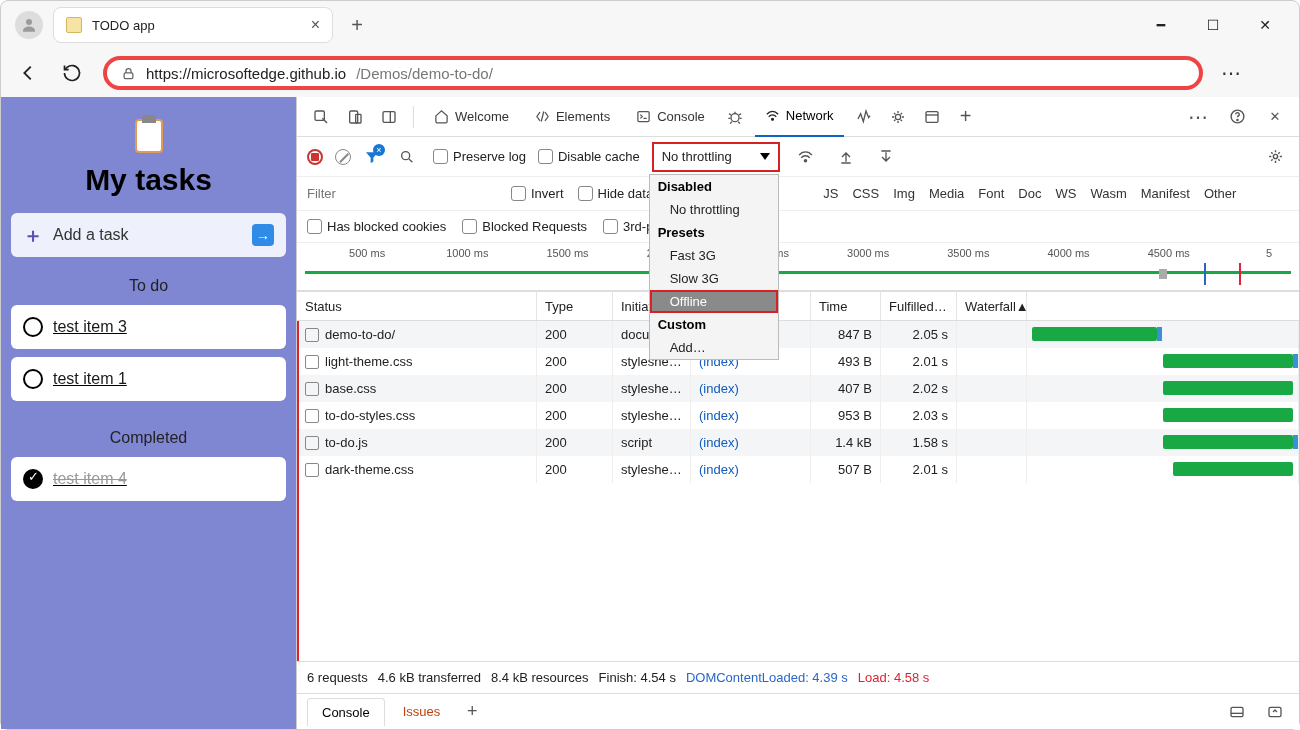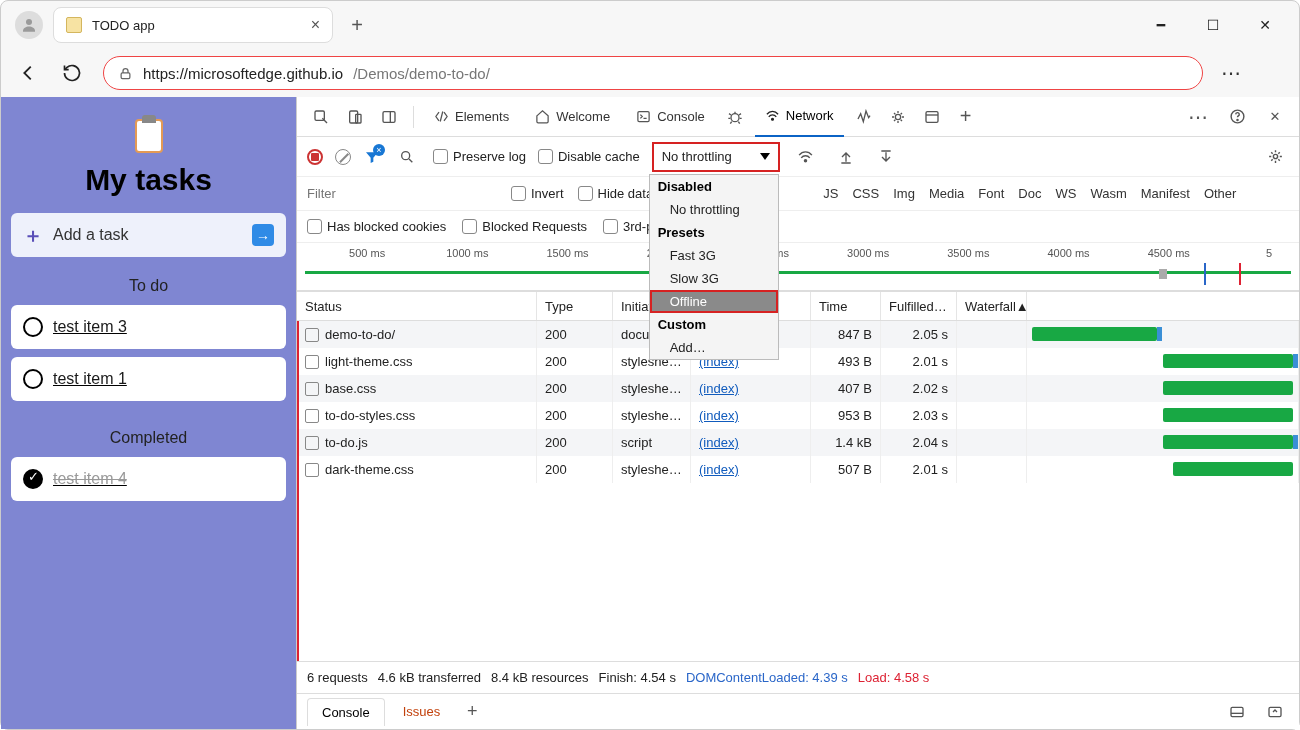--- a/index.html
+++ b/index.html
@@ -14,21 +14,21 @@
 .tab .file-icon { width:16px; height:16px; background:#f7e3a3; border:1px solid #d4b65e; border-radius:2px; }
 .tab .title { flex:1; font-size:13px; color:#222; }
 .tab .close { font-size:16px; color:#555; cursor:pointer; }
 .newtab { width:32px; height:32px; display:flex; align-items:center; justify-content:center; margin-left:8px; font-size:20px; color:#555; cursor:pointer; }
 .winbtns { margin-left:auto; display:flex; gap:24px; padding-right:12px; }
 .winbtn { width:28px; height:28px; display:flex; align-items:center; justify-content:center; font-size:14px; color:#222; cursor:pointer; }
 
 
 .addrrow { height: 48px; display:flex; align-items:center; padding: 0 14px; gap: 18px; }
 .navbtn { width:26px; height:26px; display:flex; align-items:center; justify-content:center; color:#333; cursor:pointer; }
-.addrbar { flex:1; height:34px; background:#fff; border:1px solid #ef4444; border-radius:17px; display:flex; align-items:center; padding:0 14px; gap:10px; color:#444; font-size:15px; max-width: 1100px; }
+.addrbar { flex:1; height:34px; background:#fff; border:4px solid #ef4444; border-radius:17px; display:flex; align-items:center; padding:0 14px; gap:10px; color:#444; font-size:15px; max-width: 1100px; }
 .addrbar .lock { color:#555; }
 .addrbar .url-secondary { color:#777; }
 .dots { font-size:20px; color:#333; cursor:pointer; letter-spacing:2px; }
 
 
 .body { flex:1; display:flex; overflow:hidden; }
 
 
 .webapp { width: 296px; background:#7f86d2; padding:10px; display:flex; flex-direction:column; gap:10px; border-right:1px solid #ccc; }
 .apptitle { display:flex; align-items:center; gap:10px; padding:12px 8px 6px;flex-direction:column; }
@@ -94,21 +94,21 @@
 .nethead, .netrow { display:grid; grid-template-columns: 240px 76px 78px 120px 70px 76px 70px 1fr; align-items:center; }
 .nethead { height:30px; border-top:1px solid #ddd; border-bottom:1px solid #ddd; font-size:13px; color:#222; }
 .nethead > div { padding:0 8px; border-right:1px solid #e5e5e5; height:100%; display:flex; align-items:center; }
 .nethead .waterfall-h { justify-content:space-between; }
 .netbody { flex:1; overflow:auto; position:relative; }
 .netrow { height:27px; font-size:13px; }
 .netrow:nth-child(odd) { background:#f4f5f7; }
 .netrow > div { padding:0 8px; white-space:nowrap; overflow:hidden; text-overflow:ellipsis; border-right:1px solid #eee; height:100%; display:flex; align-items:center; }
 .netrow .name { gap:6px; }
 .file-ico { width:14px; height:14px; border:1px solid #888; border-radius:2px; display:inline-block; flex-shrink:0; }
-.initiator-link { color:#105bbd; text-decoration:underline; cursor:pointer;text-align:center; }
+.initiator-link { color:#105bbd; cursor:pointer;text-align:center; }
 .num { justify-content:flex-end; }
 .wfcell { position:relative; }
 .wfbar { position:absolute; height:14px; background:#18a844; top:6px; border-radius:2px; }
 .wfbar .tail { position:absolute; right:-5px; top:0; width:5px; height:14px; background:#3a8fd6; }
 
 
 .netbody .col-marker { position:absolute; top:0; bottom:0; width:2px; pointer-events:none; }
 
 
 .statusbar { height:32px; border-top:1px solid #ddd; display:flex; align-items:center; padding:0 10px; gap:10px; font-size:13px; }
@@ -222,29 +222,29 @@
           </div>
         <div class="dt-iconbtn">
             <svg width="16" height="16" viewBox="0 0 24 24" fill="none" stroke="#555" stroke-width="2">
               <rect x="3" y="4" width="18" height="16" rx="2"></rect>
               <line x1="14" y1="4" x2="14" y2="20"></line>
             </svg>
           </div>
         <div class="dt-sep"></div>
         <div class="dt-tab">
           <svg width="15" height="15" viewBox="0 0 24 24" fill="none" stroke="#555" stroke-width="2">
-              <path d="M8 5l-5 7 5 7M16 5l5 7-5 7M14 4l-4 16"></path>
-            </svg>
-          <span>Elements</span>
+              <path d="M3 11l9-8 9 8v9a2 2 0 0 1-2 2H5a2 2 0 0 1-2-2z"></path>
+            </svg>
+          <span>Welcome</span>
         </div>
         <div class="dt-tab">
           <svg width="15" height="15" viewBox="0 0 24 24" fill="none" stroke="#555" stroke-width="2">
-              <path d="M3 11l9-8 9 8v9a2 2 0 0 1-2 2H5a2 2 0 0 1-2-2z"></path>
-            </svg>
-          <span>Welcome</span>
+              <path d="M8 5l-5 7 5 7M16 5l5 7-5 7M14 4l-4 16"></path>
+            </svg>
+          <span>Elements</span>
         </div>
         <div class="dt-tab">
           <svg width="15" height="15" viewBox="0 0 24 24" fill="none" stroke="#555" stroke-width="2">
               <rect x="3" y="4" width="18" height="16" rx="2"></rect>
               <path d="M7 9l3 3-3 3M12 15h5"></path>
             </svg>
           <span>Console</span>
         </div>
         <div class="dt-iconbtn">
             <svg width="16" height="16" viewBox="0 0 24 24" fill="none" stroke="#555" stroke-width="2">
@@ -501,21 +501,21 @@
               <div class="name">
                 <span class="file-ico"></span>
                 <span>to-do.js</span>
               </div>
               <div>200</div>
               <div>script</div>
               <div>
                 <span class="initiator-link">(index)</span>
               </div>
               <div class="num">1.4 kB</div>
-              <div class="num">2.04 s</div>
+              <div class="num">1.58 s</div>
               <div></div>
               <div class="wfcell">
                 <div class="wfbar" style="left: 50%; width: 48%;">
                   <span class="tail"></span>
                 </div>
               </div>
             </div>
             <div class="netrow">
               <div class="name">
                 <span class="file-ico"></span>

